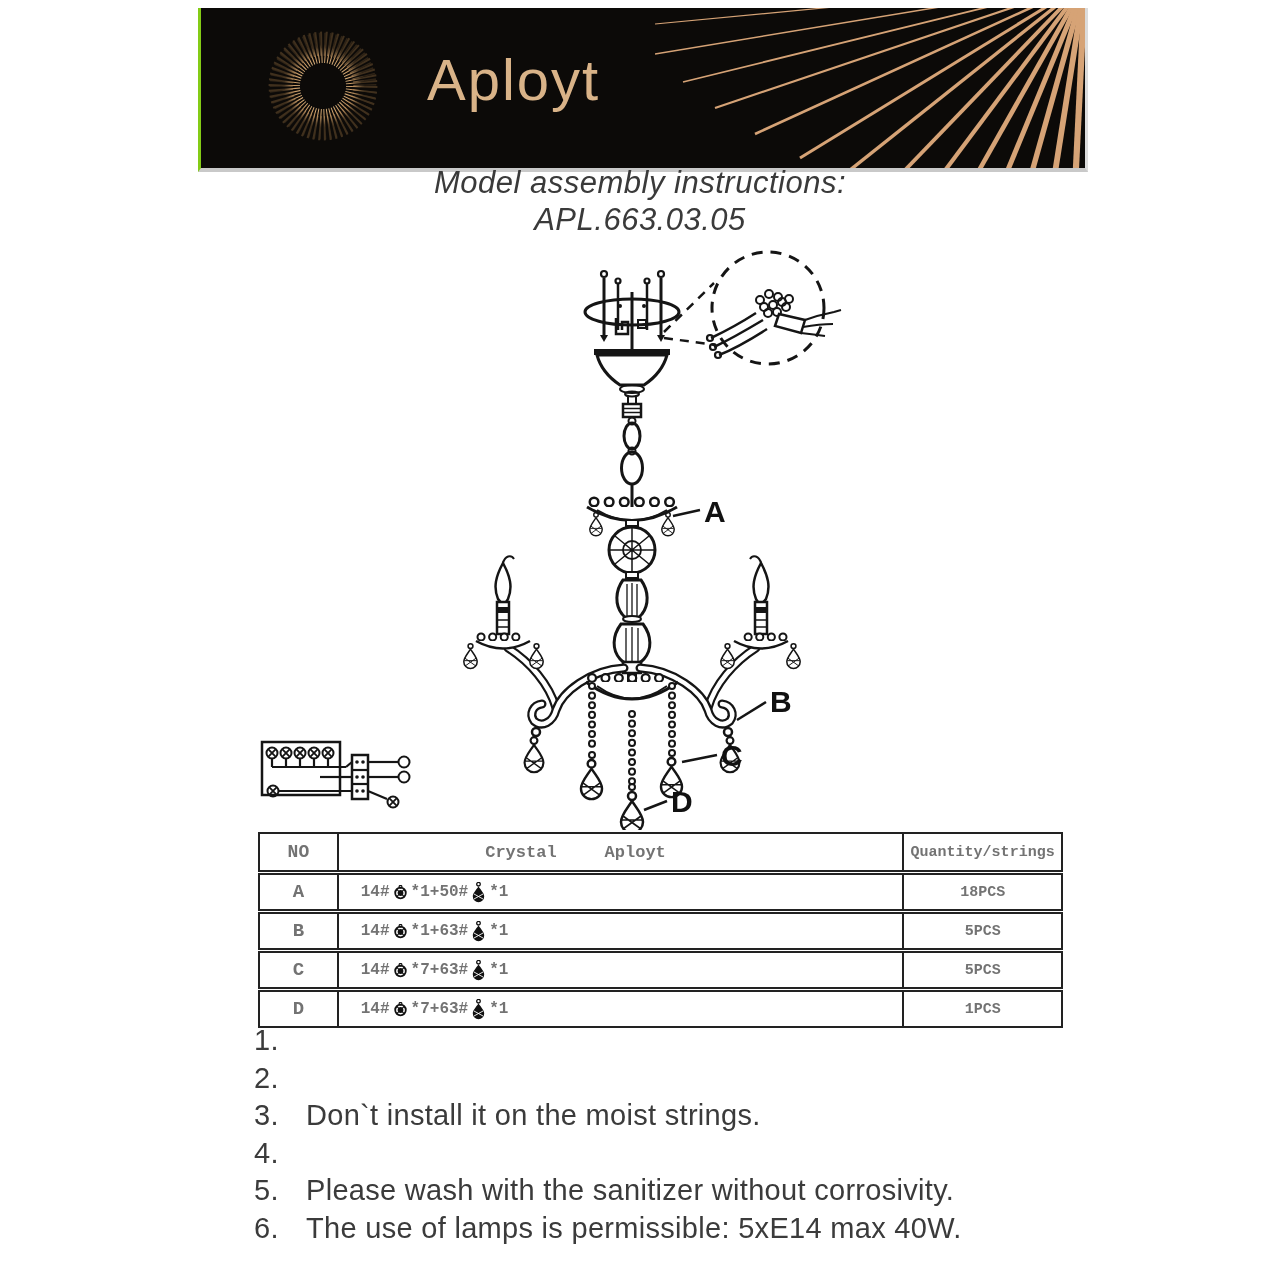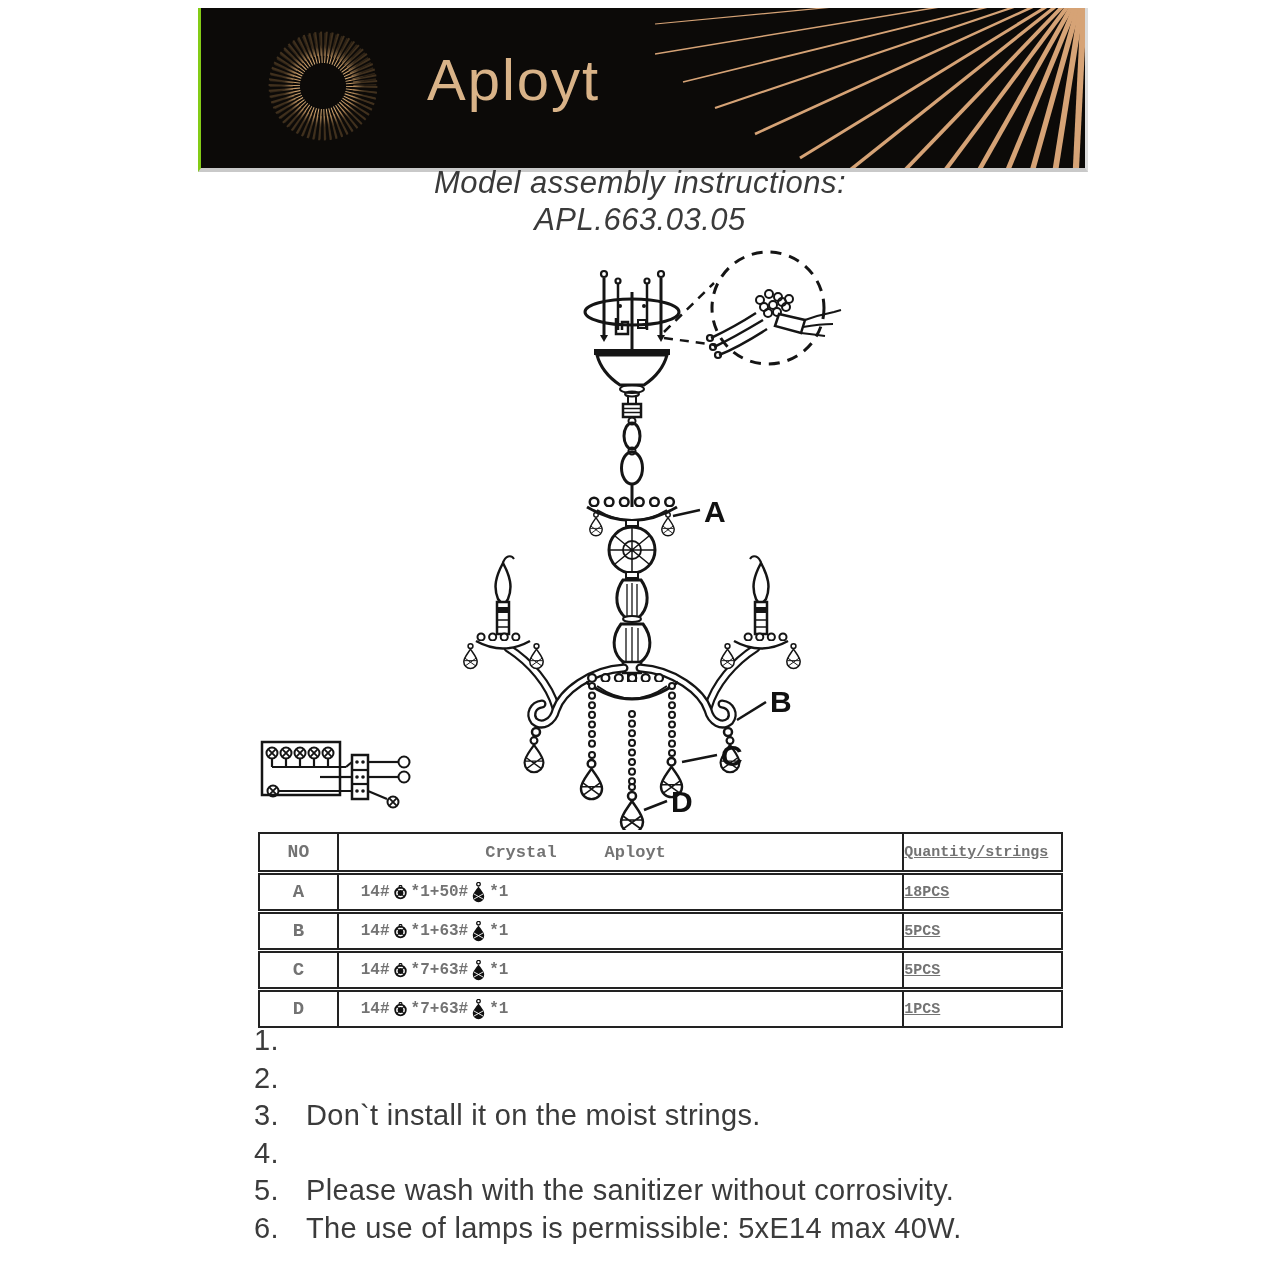--- a/index.html
+++ b/index.html
@@ -24,21 +24,21 @@
 
   
   .parts-table{position:absolute;left:258px;top:832px;width:805px;border-collapse:collapse;
                font-family:"Liberation Mono","DejaVu Sans Mono",monospace;font-weight:bold;color:#737373;}
   .parts-table td,.parts-table th{border-left:2px solid #222;border-right:2px solid #222;
                border-bottom:5px double #222;padding:0;}
   .parts-table{border:2.5px solid #222;}
   .parts-table tr:last-child td{border-bottom:2.5px solid #222;}
   .col-no{width:78px;text-align:center;}
   .col-model{width:570px;}
-  .col-qty{width:157px;text-align:left;text-decoration:underline;}
+  .col-qty{width:157px;text-align:center;}
   th.col-no{font-size:18px;height:36px;}
   th.col-model .hdr-pair{display:flex;justify-content:center;gap:48px;margin-right:90px;font-size:17px;}
   th.col-qty{font-size:15px;}
   td.col-no{font-size:19px;height:34px;}
   td.col-qty{font-size:15px;}
   .spec{display:flex;align-items:center;gap:3px;padding-left:22px;font-size:16px;}
   .spec svg{display:block;}
 
   
   .instructions{position:absolute;left:254px;top:1022px;width:980px;color:#3b3b3b;}

